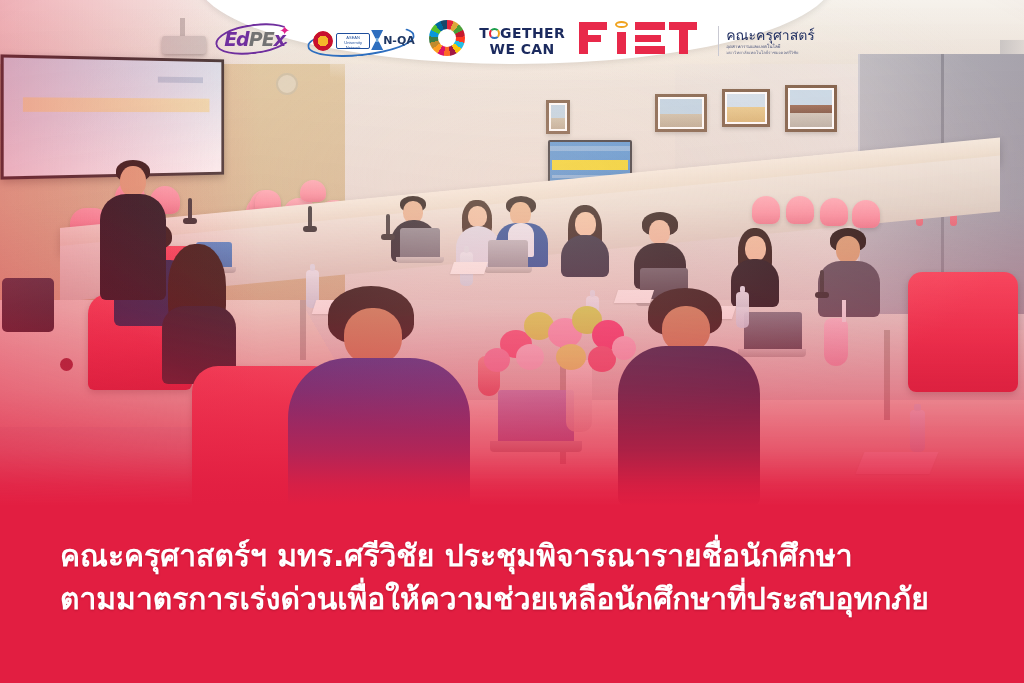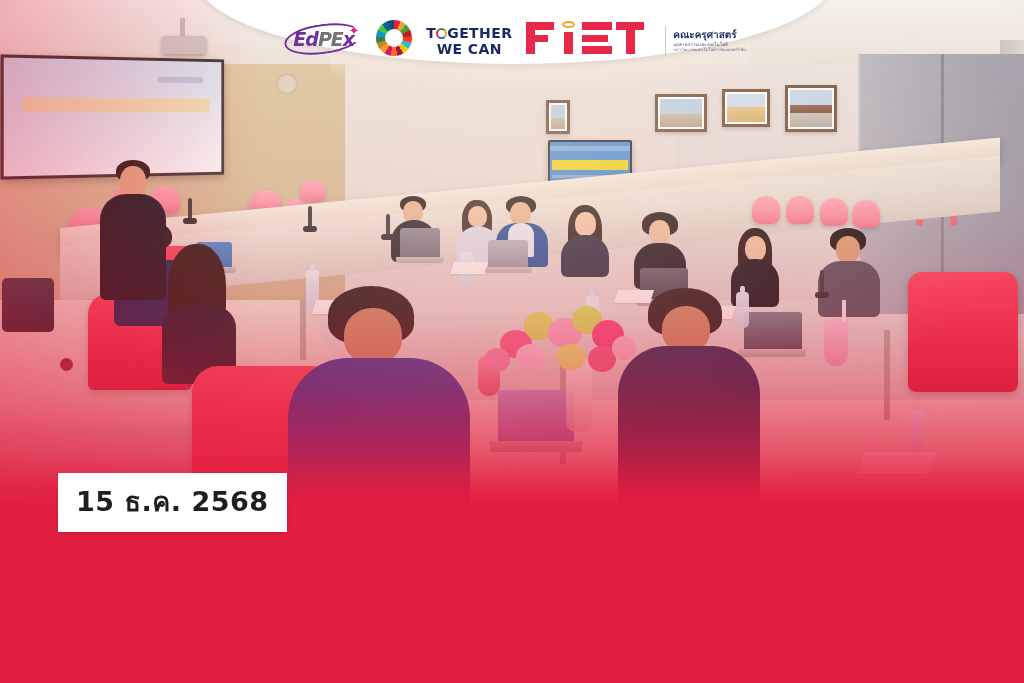--- a/index.html
+++ b/index.html
@@ -221,21 +221,21 @@
   .fiet .bar { position:absolute; background:#e8294a; }
   .fiet .dotring { position:absolute; width:13px; height:7px; border:2px solid #f0a31e;
     border-radius:50%; }
 
   
   .ruts { font-family:"DejaVu Sans", sans-serif; font-weight:bold; font-size:37px;
     color:#1b2a5e; letter-spacing:-2px; line-height:1; }
   .ruts .s { color:#f0b323; }
   .ruts-divider { width:1px; height:30px; background:#c9c9d2; margin:0 7px; }
   .ruts-th { font-family:"DejaVu Sans", sans-serif; color:#1b2a5e; line-height:1.25; }
-  .ruts-th .t1 { font-size:10px; font-weight:bold; white-space:nowrap; }
+  .ruts-th .t1 { font-size:14px; font-weight:normal; white-space:nowrap; }
   .ruts-th .t2 { font-size:4.6px; white-space:nowrap; opacity:.85; }
   .ruts-th .t3 { font-size:4.2px; white-space:nowrap; opacity:.7; }
 
   
   #date-badge {
     position:absolute; left:58px; top:473px;
     background:#ffffff; padding:7px 18px 9px 18px;
     font-size:27px; font-weight:bold; color:#1f1f1f; letter-spacing:.5px;
     font-family:"DejaVu Sans","Liberation Sans",sans-serif;
     box-shadow:0 1px 3px rgba(0,0,0,.18);
@@ -473,20 +473,29 @@
   <div id="logo-banner">
 
     <div class="logo">
       <div class="edpex">
         <div class="swoosh"></div>
         <div class="txt">Ed<span class="y">PE</span>x</div>
         <div class="star">✦</div>
       </div>
     </div>
 
+    <div class="logo">
+      <div class="aunqa">
+        <div class="swoosh"></div>
+        <div class="seal"></div>
+        <div class="uni">ASEAN<br>University<br>Network</div>
+        <div class="glass"></div>
+        <div class="qa">N-QA</div>
+      </div>
+    </div>
 
     <div class="logo">
       <div class="sdg">
         <div class="ring-txt"></div>
       </div>
     </div>
 
     <div class="logo">
       <div class="twc">
         <div class="l1">T<span class="o"></span>GETHER</div>
@@ -516,16 +525,19 @@
     <div class="logo" style="align-items:center;">
       <div class="ruts-divider"></div>
       <div class="ruts-th">
         <div class="t1">คณะครุศาสตร์</div>
         <div class="t2">อุตสาหกรรมและเทคโนโลยี</div>
         <div class="t3">มหาวิทยาลัยเทคโนโลยีราชมงคลศรีวิชัย</div>
       </div>
     </div>
   </div>
 
-  <div id="date-badge">15 ธ.ค. 2568</div>
-
+
+  <div id="headline">
+    <div class="hl">คณะครุศาสตร์ฯ มทร.ศรีวิชัย ประชุมพิจารณารายชื่อนักศึกษา</div>
+    <div class="hl">ตามมาตรการเร่งด่วนเพื่อให้ความช่วยเหลือนักศึกษาที่ประสบอุทกภัย</div>
+  </div>
 
 </div>
 
 </body></html>

